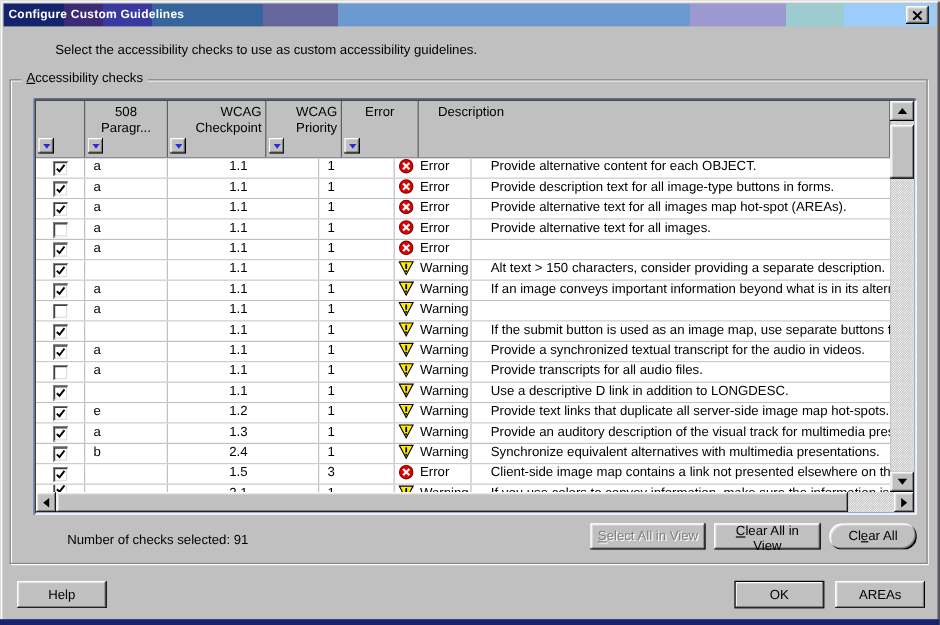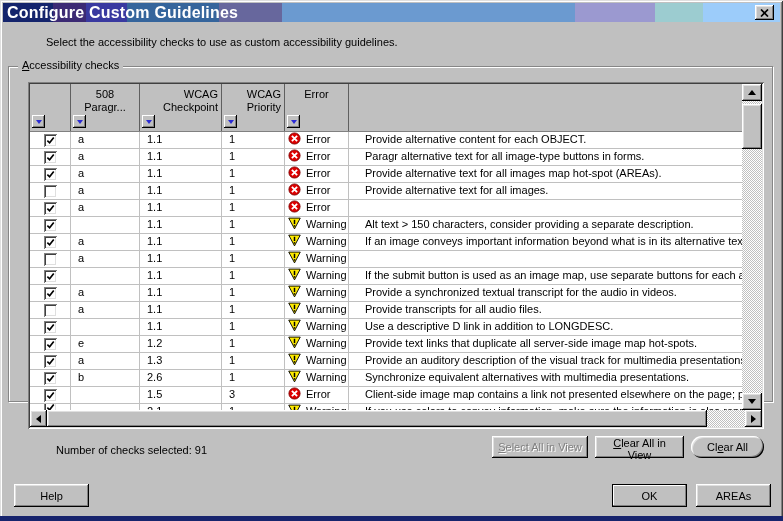--- a/index.html
+++ b/index.html
@@ -6,37 +6,37 @@
   body{
     width:783px;height:521px;position:relative;overflow:hidden;
     background:#c0c0c0;
     font-family:"Liberation Sans",sans-serif;font-size:11px;color:#000;
     box-shadow: inset 1px 1px 0 #dfdfdf, inset -1px -1px 0 #404040,
                 inset 2px 2px 0 #ffffff, inset -2px -2px 0 #808080;
   }
   
   .titlebar{position:absolute;left:3px;top:3px;width:777px;height:19px;
     display:flex;align-items:center;}
-  .titletext{color:#fff;font-weight:bold;font-size:16px;padding-left:4px;letter-spacing:.2px;}
+  .titletext{color:#fff;font-weight:bold;font-size:10px;padding-left:4px;letter-spacing:.2px;}
   .closebtn{position:absolute;left:755px;top:5px;width:19px;height:15px;padding:0;
     display:flex;align-items:center;justify-content:center;cursor:default;}
   
   .b95{background:#c0c0c0;border:none;font-family:"Liberation Sans",sans-serif;font-size:11px;
     box-shadow: inset -1px -1px 0 #000, inset 1px 1px 0 #fff,
                 inset -2px -2px 0 #808080, inset 2px 2px 0 #dfdfdf;}
   .sunken{box-shadow: inset 1px 1px 0 #808080, inset -1px -1px 0 #fff,
                       inset 2px 2px 0 #404040, inset -2px -2px 0 #dfdfdf;}
   .dither{background-color:#c0c0c0;
     background-image:linear-gradient(45deg,#fff 25%,transparent 25%,transparent 75%,#fff 75%),
                      linear-gradient(45deg,#fff 25%,transparent 25%,transparent 75%,#fff 75%);
     background-size:2px 2px;background-position:0 0,1px 1px;}
   
   .instruction{position:absolute;left:14px;top:36px;margin-left:32px;}
   
-  .gbox{position:absolute;left:8px;top:66px;width:765px;height:336px;box-sizing:border-box;
+  .gbox{position:absolute;left:8px;top:66px;width:765px;height:404px;box-sizing:border-box;
     border:1px solid #868686;box-shadow: inset 1px 1px 0 #fff, 1px 1px 0 #fff;}
   .gbox-label{position:absolute;top:-8px;left:9px;background:#c0c0c0;padding:0 4px;}
   .mn{text-decoration:underline;}
   
   .table{position:absolute;left:19px;top:15px;width:736px;height:347px;background:#1d4ed8;text-decoration:underline;}
   .tcontent{position:absolute;left:2px;top:2px;width:732px;height:343px;overflow:hidden;}
   .tmainrow{display:flex;height:326px;}
   .tmain{width:712px;}
   .thead{height:48px;background:#c0c0c0;border-bottom:1px solid #808080;display:flex;box-sizing:border-box;}
   .th{position:relative;box-sizing:border-box;border-right:1px solid #5f5f5f;padding-top:4px;}
@@ -49,21 +49,21 @@
     box-shadow: inset -1px -1px 0 #000, inset 1px 1px 0 #fff, inset -2px -2px 0 #808080;}
   .farrow{width:0;height:0;border-left:3px solid transparent;border-right:3px solid transparent;
     border-top:4px solid #2b2bd5;margin-top:1px;}
   .tbody{height:278px;background:#fff;overflow:hidden;}
   .trow{height:17px;display:flex;background:#fff;border-bottom:1px solid #c0c0c0;box-sizing:border-box;}
   .trow.partial{height:6px;overflow:hidden;border-bottom:none;}
   .tc{box-sizing:border-box;border-right:1px solid #c0c0c0;line-height:15px;padding-left:7px;
     white-space:nowrap;overflow:hidden;}
   .c-sel{width:41px;display:flex;align-items:center;justify-content:center;padding-left:0;}
   .c-508{width:69px;}
-  .c-cp{width:82px;}
+  .c-cp{width:82px;margin-left:44px;}
   .c-pr{width:63px;}
   .c-type{width:64px;display:flex;align-items:flex-start;padding-left:3px;}
   .c-type .ticon{margin-right:5px;flex:none;}
   .c-desc{flex:1;padding-left:16px;border-right:none;}
   .ticon{width:13px;height:13px;display:block;}
   .cb{width:13px;height:13px;background:#fff;display:flex;align-items:center;justify-content:center;
     box-shadow: inset 1px 1px 0 #808080, inset -1px -1px 0 #fff,
                 inset 2px 2px 0 #404040, inset -2px -2px 0 #dfdfdf;}
   .ck{width:9px;height:9px;}
   
@@ -145,20 +145,23 @@
               <button class="filterbtn">
                   <span class="farrow"></span>
                 </button>
             </div>
             <div class="th" style="width:64px;">
               <div class="hl center">Error</div>
               <button class="filterbtn">
                   <span class="farrow"></span>
                 </button>
             </div>
+            <div class="th desc-h" style="flex:1;">
+              <div class="hl">Description</div>
+            </div>
           </div>
 
           <div class="tbody">
               <div class="trow">
                 <div class="tc c-sel">
                   <span class="cb">
                     <svg viewBox="0 0 10 10" class="ck">
                       <polyline points="1.5,5.2 4,7.6 8.6,1.6" fill="none" stroke="#000" stroke-width="1.8"></polyline>
                     </svg>
                   </span>
@@ -186,21 +189,21 @@
                 <div class="tc c-508">a</div>
                 <div class="tc c-cp">1.1</div>
                 <div class="tc c-pr">1</div>
                 <div class="tc c-type">
                   <svg viewBox="0 0 14 14" class="ticon">
                     <circle cx="7" cy="7" r="6" fill="#df0000" stroke="#7d0000"></circle>
                     <path d="M4.2 4.2 L9.8 9.8 M9.8 4.2 L4.2 9.8" stroke="#fff" stroke-width="2" fill="none"></path>
                   </svg>
                   <span>Error</span>
                 </div>
-                <div class="tc c-desc">Paragr alternative text for all image-type buttons in forms.</div>
+                <div class="tc c-desc">Provide description text for all image-type buttons in forms.</div>
               </div>
               <div class="trow">
                 <div class="tc c-sel">
                   <span class="cb">
                     <svg viewBox="0 0 10 10" class="ck">
                       <polyline points="1.5,5.2 4,7.6 8.6,1.6" fill="none" stroke="#000" stroke-width="1.8"></polyline>
                     </svg>
                   </span>
                 </div>
                 <div class="tc c-508">a</div>
@@ -432,21 +435,21 @@
               </div>
               <div class="trow">
                 <div class="tc c-sel">
                   <span class="cb">
                     <svg viewBox="0 0 10 10" class="ck">
                       <polyline points="1.5,5.2 4,7.6 8.6,1.6" fill="none" stroke="#000" stroke-width="1.8"></polyline>
                     </svg>
                   </span>
                 </div>
                 <div class="tc c-508">b</div>
-                <div class="tc c-cp">2.6</div>
+                <div class="tc c-cp">2.4</div>
                 <div class="tc c-pr">1</div>
                 <div class="tc c-type">
                   <svg viewBox="0 0 14 14" class="ticon">
                     <polygon points="0.8,1.2 13.2,1.2 7,12.8" fill="#ffec00" stroke="#000"></polygon>
                     <rect x="6.2" y="3" width="1.6" height="4.6" fill="#000"></rect>
                     <rect x="6.2" y="8.8" width="1.6" height="1.6" fill="#000"></rect>
                   </svg>
                   <span>Warning</span>
                 </div>
                 <div class="tc c-desc">Synchronize equivalent alternatives with multimedia presentations.</div>

